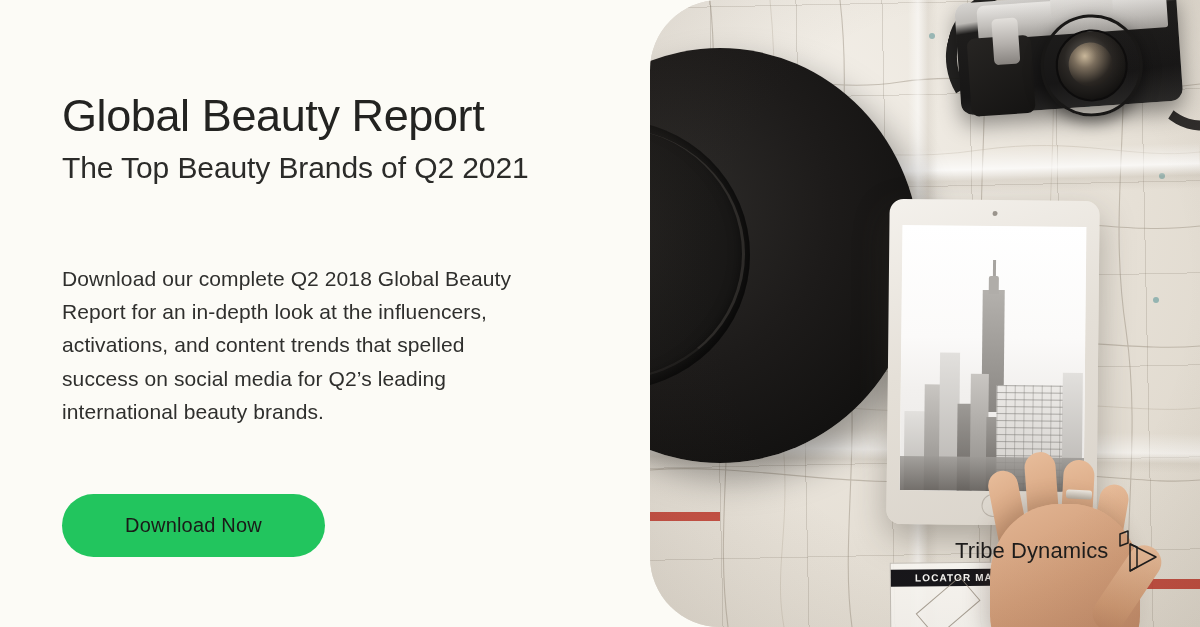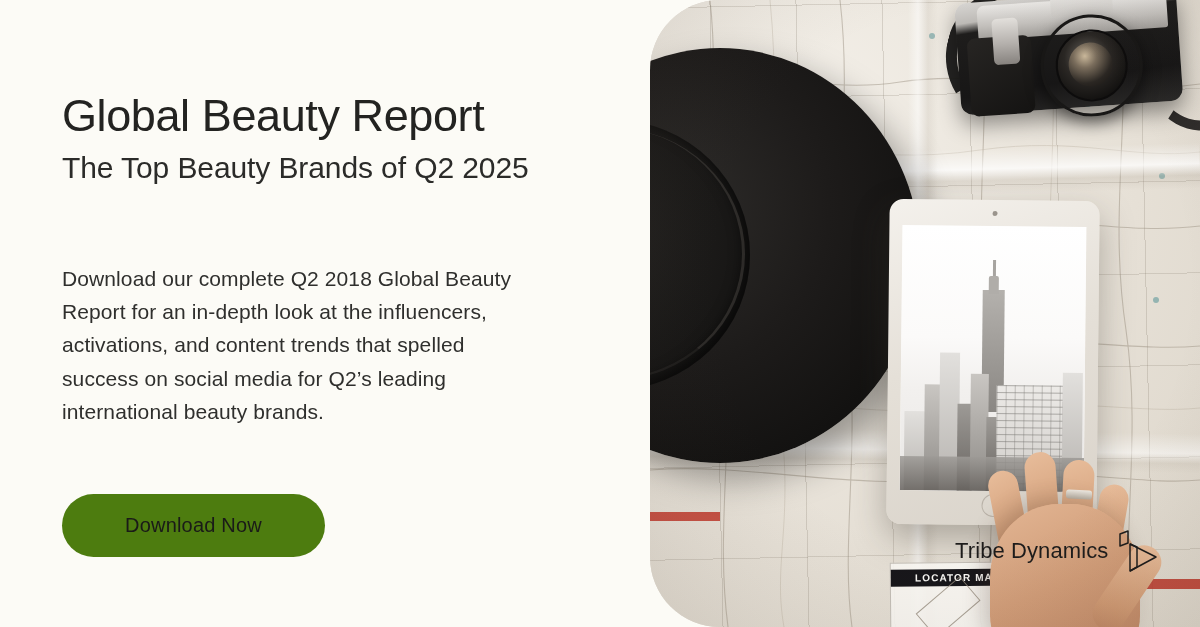--- a/index.html
+++ b/index.html
@@ -28,21 +28,21 @@
     letter-spacing:-0.1px;color:#2b2b29;
   }
   .body-copy{
     position:absolute;left:62px;top:262px;width:480px;
     margin:0;font-size:21px;line-height:1.58;font-weight:300;
     letter-spacing:0.1px;color:#2f2f2d;
   }
   .cta-button{
     position:absolute;left:62px;top:494px;
     width:263px;height:63px;
-    background:#4d7c0f;border:none;border-radius:40px;
+    background:#22c55e;border:none;border-radius:40px;
     color:#1a1a18;font-size:20px;font-weight:400;letter-spacing:0.2px;
     font-family:"Liberation Sans","DejaVu Sans",sans-serif;
     cursor:pointer;display:flex;align-items:center;justify-content:center;
     padding:0;
   }
 
   
   .photo-panel{
     position:absolute;left:650px;top:0;width:550px;height:627px;
     border-radius:70px 0 0 70px;
@@ -281,21 +281,21 @@
 </style>
 </head>
 <body>
 
 <div class="banner">
 
   <div class="left-col">
 
     <h1 class="headline">Global Beauty Report</h1>
 
-    <p class="subhead">The Top Beauty Brands of Q2 2025</p>
+    <p class="subhead">The Top Beauty Brands of Q2 2021</p>
 
     <p class="body-copy">Download our complete Q2 2018 Global Beauty Report for an in-depth look at the influencers, activations, and content trends that spelled success on social media for Q2’s leading international beauty brands.</p>
 
     <button class="cta-button">Download Now</button>
   </div>
 
   <div class="photo-panel">
 
     <div class="map-base"></div>
     <div class="map-grid"></div>

